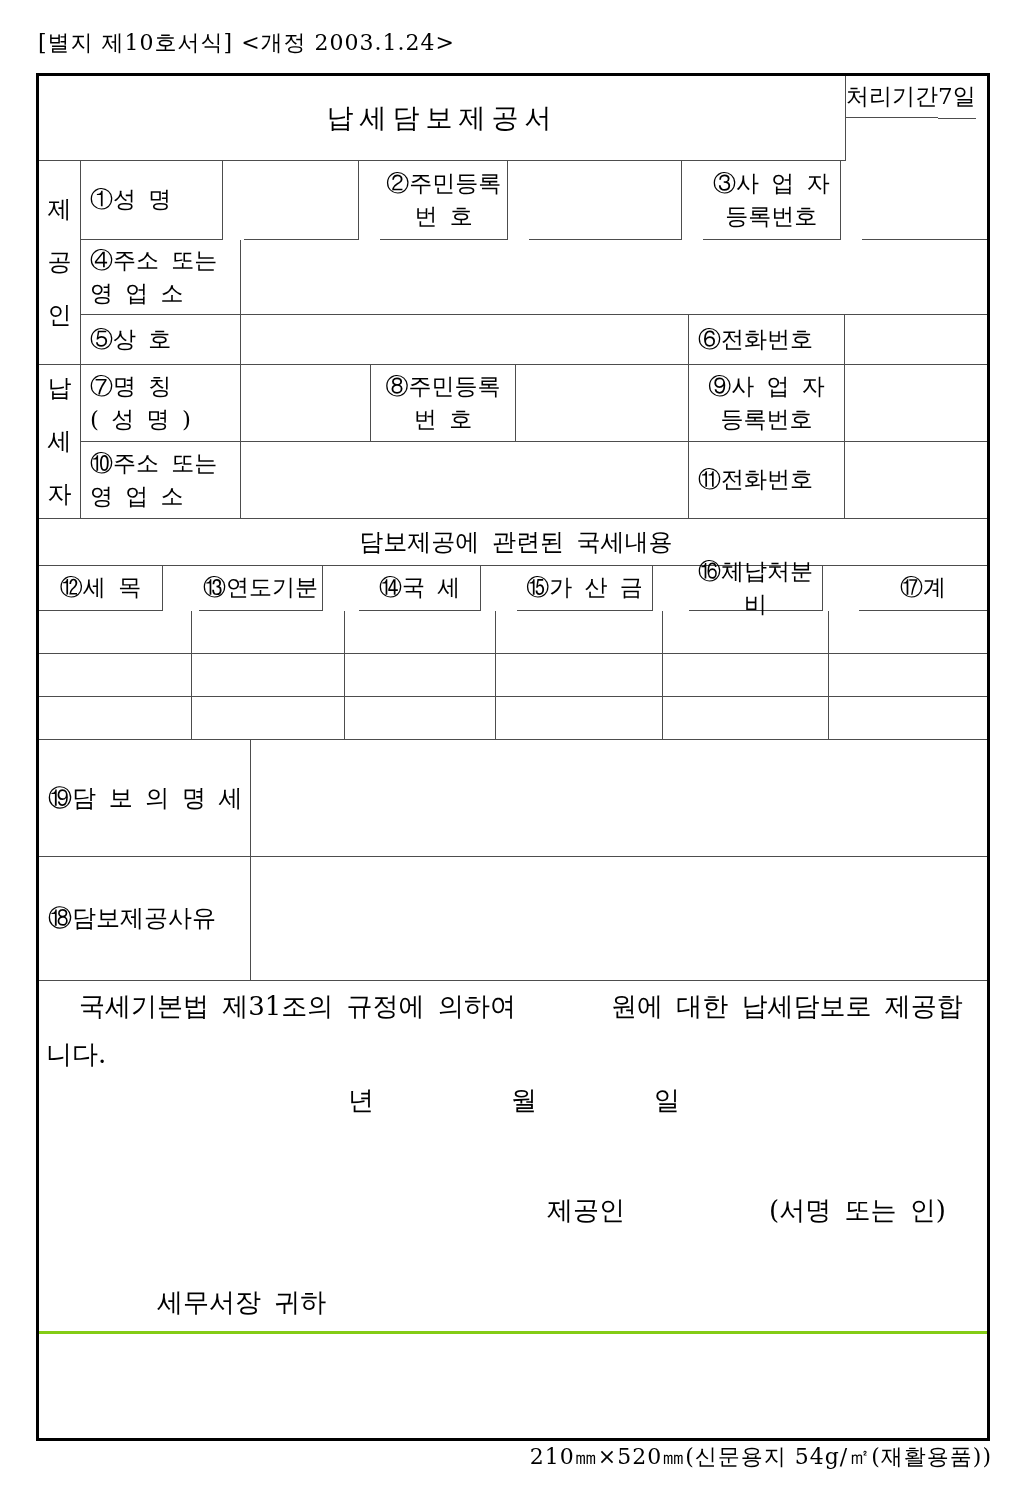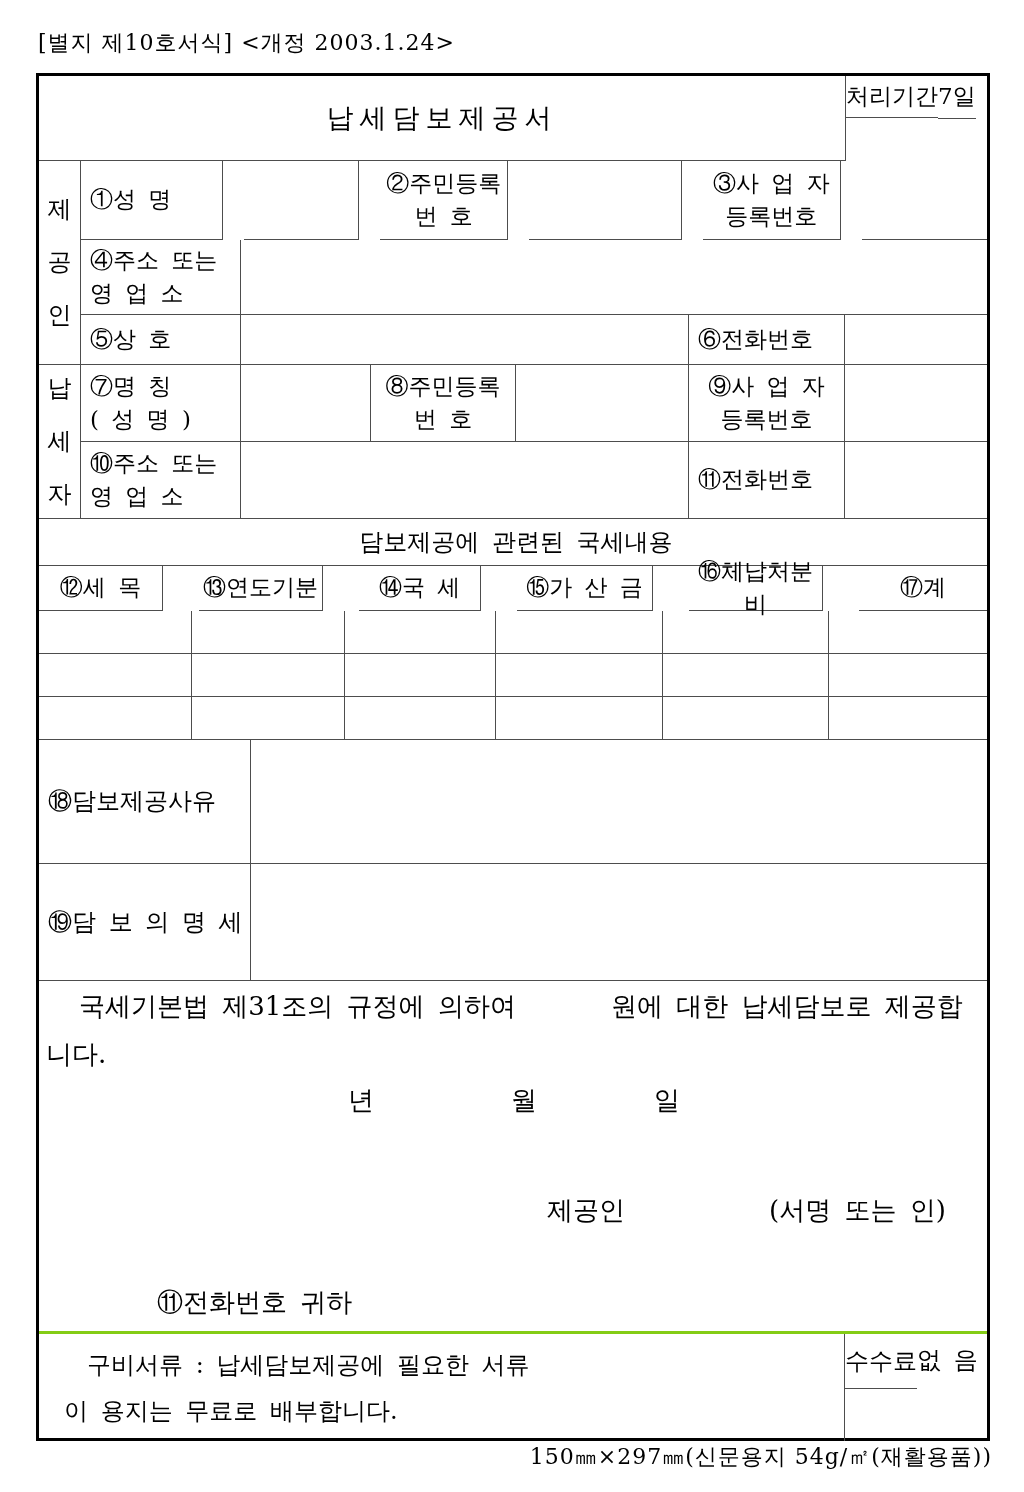--- a/index.html
+++ b/index.html
@@ -128,51 +128,41 @@
     </div>
     <div class="row" style="height:43px;">
       <div class="c" style="width:153px;"></div>
       <div class="c" style="width:153px;"></div>
       <div class="c" style="width:151px;"></div>
       <div class="c" style="width:167px;"></div>
       <div class="c" style="width:166px;"></div>
       <div class="c nr" style="width:158px;"></div>
     </div>
 
-    <div class="row" style="height:124px;">
-      <div class="c left" style="width:212px;font-size:24px;">⑱담보제공사유</div>
+    <div class="row" style="height:117px;">
+      <div class="c left" style="width:212px;font-size:24px;">⑲담 보 의 명 세</div>
       <div class="c nr" style="width:736px;"></div>
     </div>
 
-    <div class="row" style="height:117px;">
-      <div class="c left" style="width:212px;font-size:24px;">⑲담 보 의 명 세</div>
+    <div class="row" style="height:124px;">
+      <div class="c left" style="width:212px;font-size:24px;">⑱담보제공사유</div>
       <div class="c nr" style="width:736px;"></div>
     </div>
 
     <div class="bodyblock">
       <span style="left:40px;top:8px;">국세기본법 제31조의 규정에 의하여</span>
       <span style="left:490px;top:8px;width:118px;"></span>
       <span style="left:572px;top:8px;">원에 대한 납세담보로 제공합</span>
       <span style="left:7px;top:56px;">니다.</span>
       <span style="left:309px;top:102px;">년</span>
       <span style="left:472px;top:102px;">월</span>
       <span style="left:615px;top:102px;">일</span>
       <span style="left:508px;top:212px;">제공인</span>
       <span style="left:730px;top:212px;">(서명 또는 인)</span>
-      <span style="left:118px;top:304px;">⑪전화번호 귀하</span>
+      <span style="left:118px;top:304px;">세무서장 귀하</span>
     </div>
 
-    <div class="row" style="height:107px;">
-      <div class="c nb feecell" style="width:806px;">
-        <div style="margin-left:48px;">구비서류 : 납세담보제공에 필요한 서류</div>
-        <div style="margin-left:25px;">이 용지는 무료로 배부합니다.</div>
-      </div>
-      <div class="rightcol" style="width:142px;">
-        <div class="c center nr" style="height:55px;font-size:24px;">수수료</div>
-        <div class="c center nr nb" style="height:52px;font-size:24px;">없 음</div>
-      </div>
-    </div>
 
   </div>
 
-  <div class="note-bottom">150㎜×297㎜(신문용지 54g/㎡(재활용품))</div>
+  <div class="note-bottom">210㎜×520㎜(신문용지 54g/㎡(재활용품))</div>
 
 </div>
 
 </body></html>

